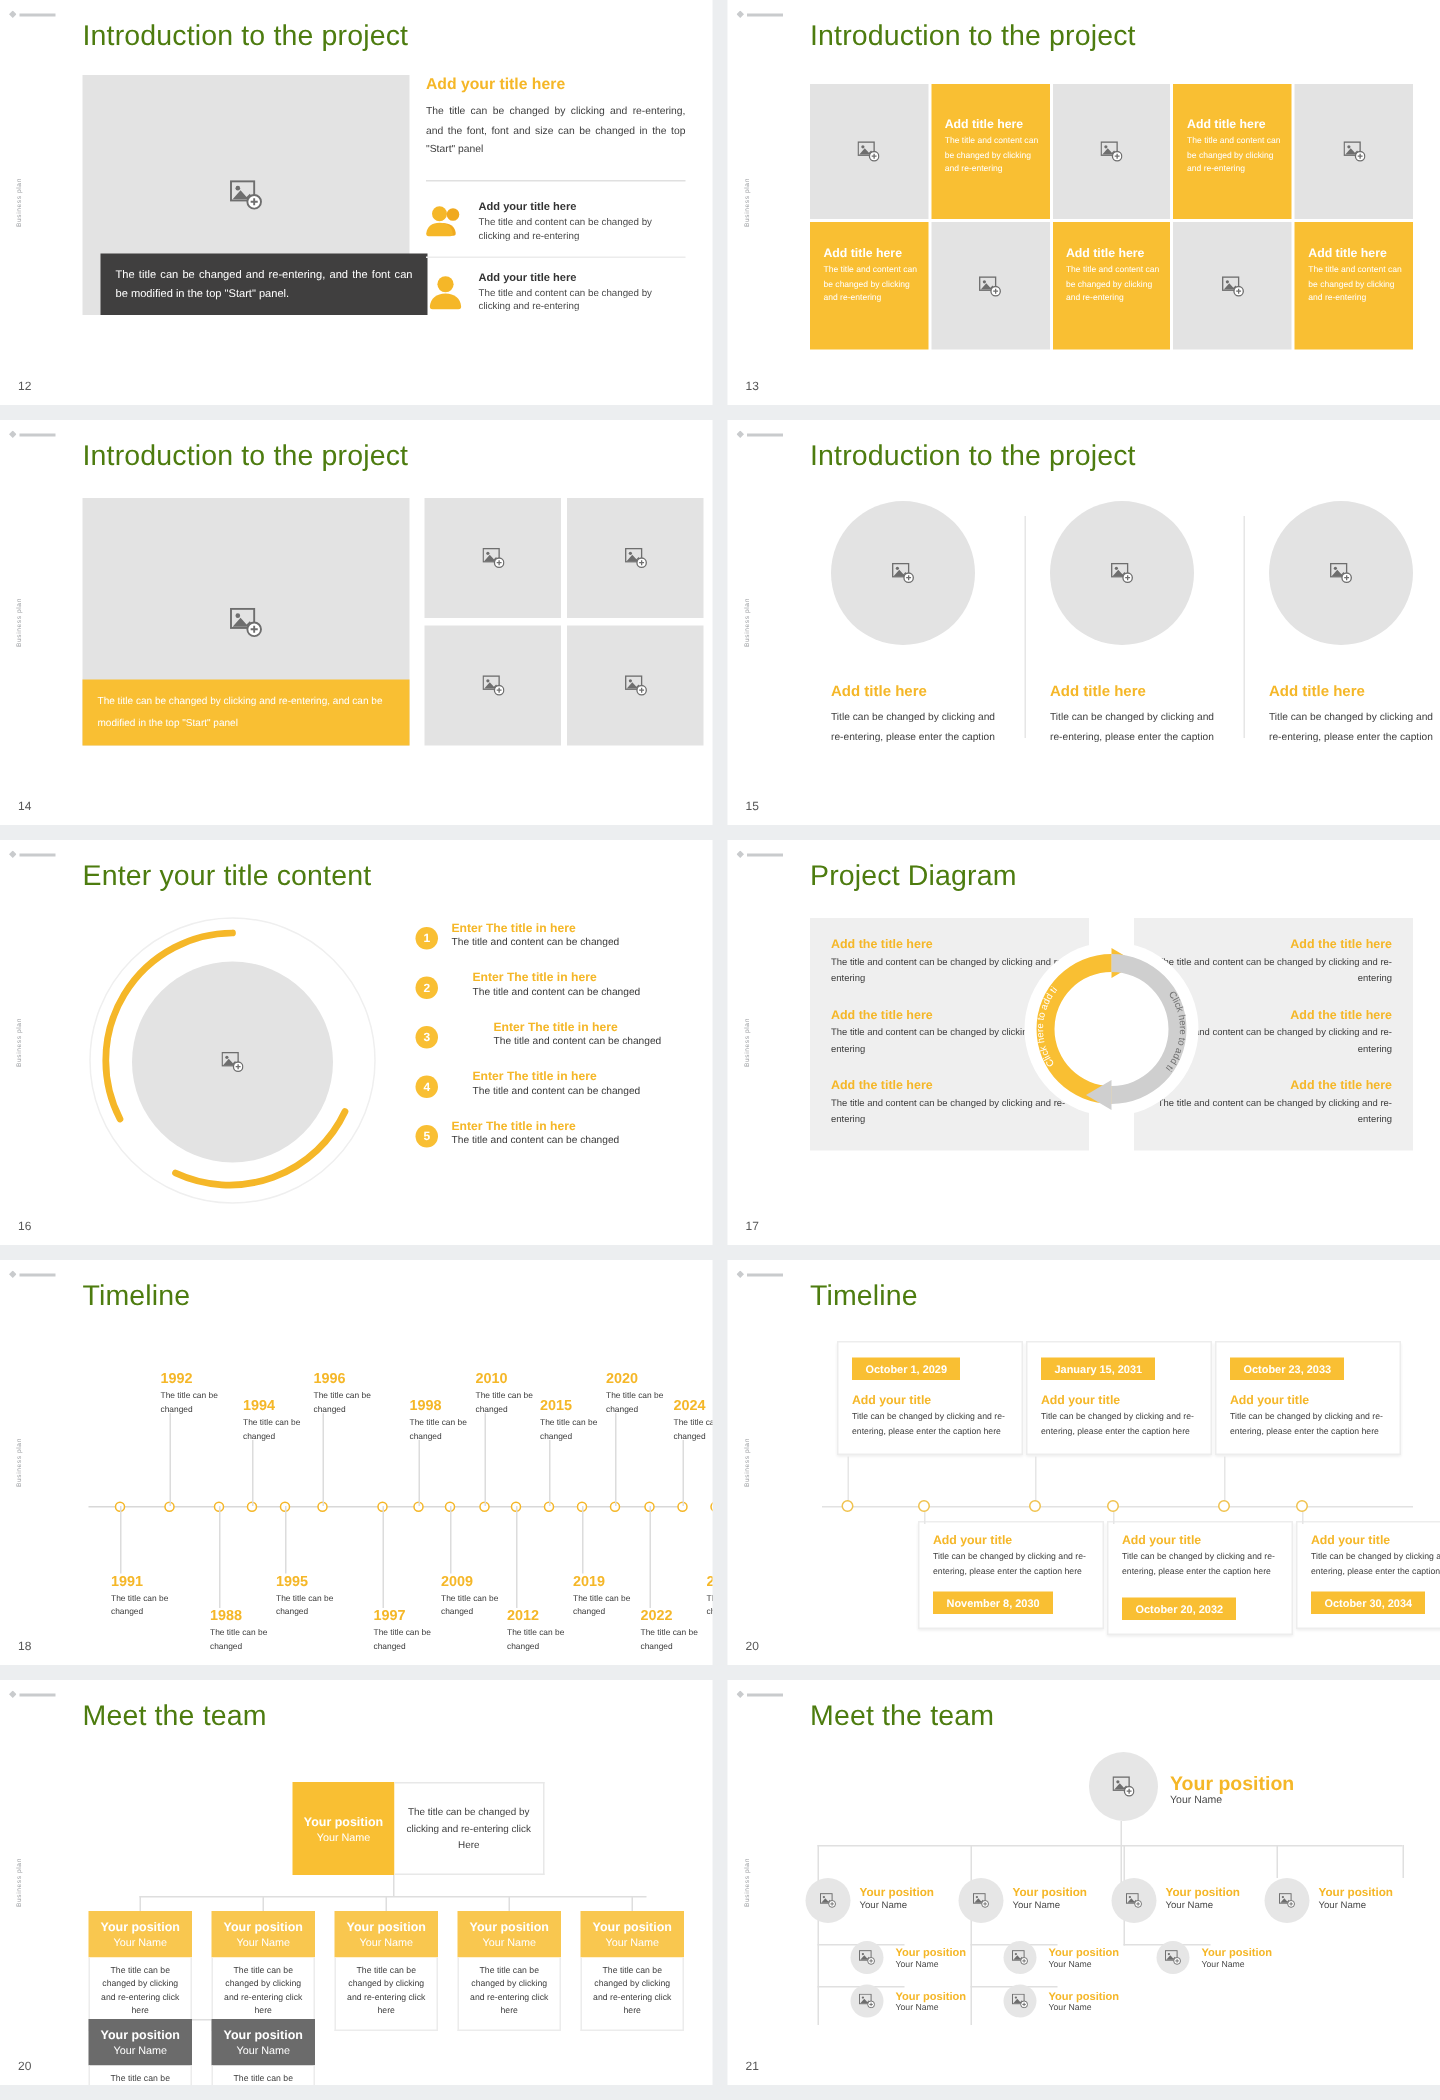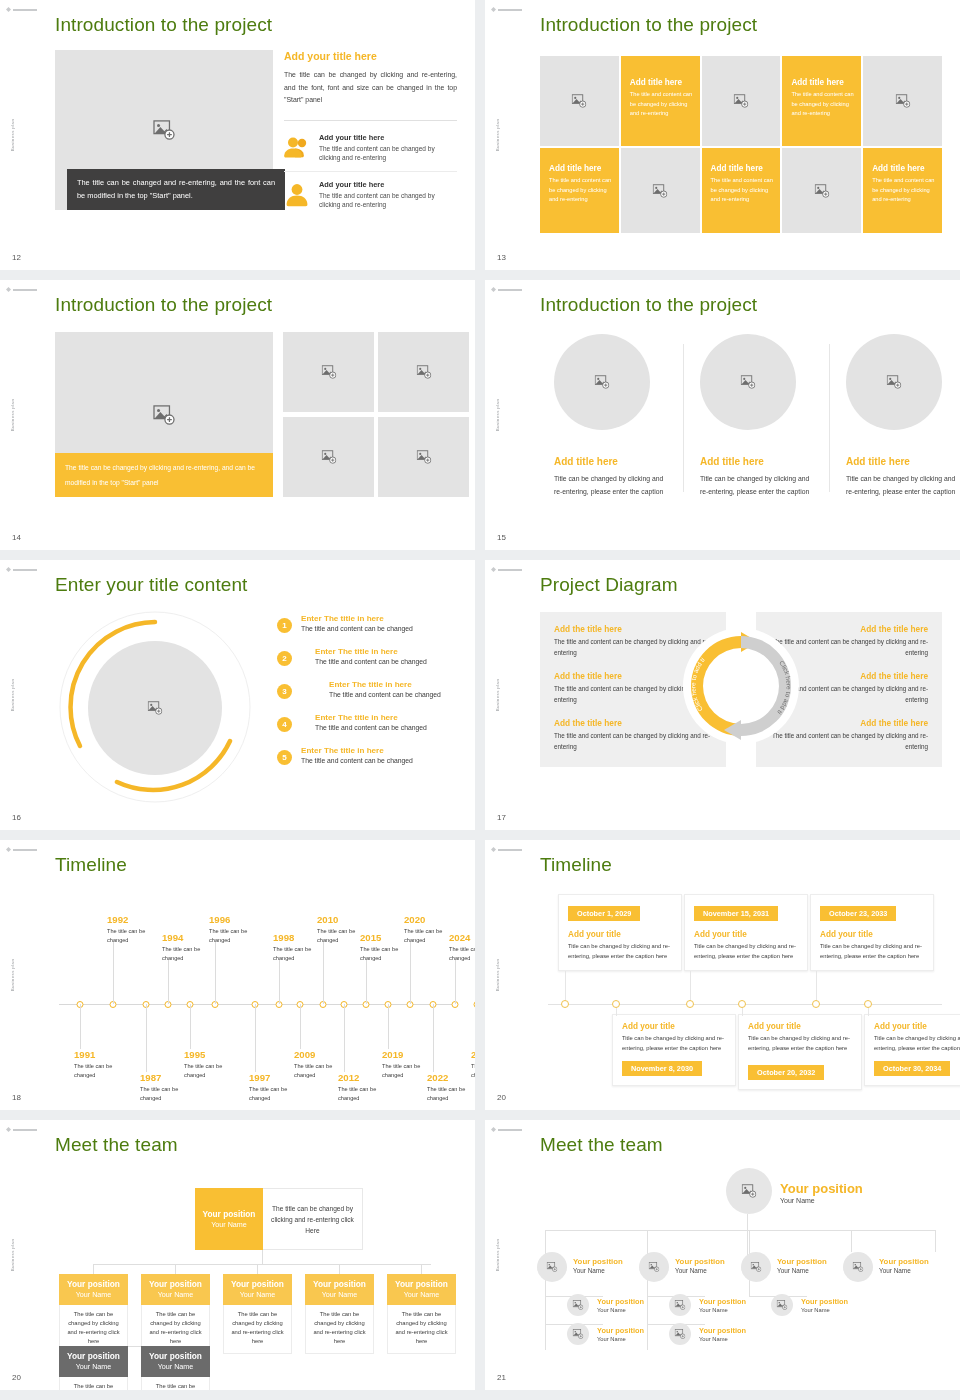--- a/index.html
+++ b/index.html
@@ -498,21 +498,21 @@
           <div class="tl-y">2024</div>
           <div class="tl-d">The title can be changed</div>
         </div>
         <div class="tl-stem" style="left:25px;top:118px;height:45px"></div>
         <div class="tl-lab" style="left:19px;top:163px">
           <div class="tl-y">1991</div>
           <div class="tl-d">The title can be changed</div>
         </div>
         <div class="tl-stem" style="left:91px;top:118px;height:68px"></div>
         <div class="tl-lab" style="left:85px;top:186px">
-          <div class="tl-y">1987</div>
+          <div class="tl-y">1988</div>
           <div class="tl-d">The title can be changed</div>
         </div>
         <div class="tl-stem" style="left:135px;top:118px;height:45px"></div>
         <div class="tl-lab" style="left:129px;top:163px">
           <div class="tl-y">1995</div>
           <div class="tl-d">The title can be changed</div>
         </div>
         <div class="tl-stem" style="left:200px;top:118px;height:68px"></div>
         <div class="tl-lab" style="left:194px;top:186px">
           <div class="tl-y">1997</div>
@@ -549,21 +549,21 @@
         <div class="lmark"></div>
         <div class="lbar"></div>
       </div>
       <div class="vtext">Business plan</div>
       <div class="pg">20</div>
       <h1 class="title">Timeline</h1>
       <div class="body">
         <div class="t19-axis"></div>
         <div class="t19-card" style="left:18px;top:8px"><div class="t19-chip">October 1, 2029</div><div class="t19-h">Add your title</div><div class="t19-p">Title can be changed by clicking and re-entering, please enter the caption here</div></div>
         <div class="t19-conn" style="left:25px;top:85px;height:33px"></div>
-        <div class="t19-card" style="left:144px;top:8px"><div class="t19-chip">November 15, 2031</div><div class="t19-h">Add your title</div><div class="t19-p">Title can be changed by clicking and re-entering, please enter the caption here</div></div>
+        <div class="t19-card" style="left:144px;top:8px"><div class="t19-chip">January 15, 2031</div><div class="t19-h">Add your title</div><div class="t19-p">Title can be changed by clicking and re-entering, please enter the caption here</div></div>
         <div class="t19-conn" style="left:150px;top:85px;height:33px"></div>
         <div class="t19-card" style="left:270px;top:8px"><div class="t19-chip">October 23, 2033</div><div class="t19-h">Add your title</div><div class="t19-p">Title can be changed by clicking and re-entering, please enter the caption here</div></div>
         <div class="t19-conn" style="left:276px;top:85px;height:33px"></div>
         <div class="t19-card" style="left:72px;top:128px"><div class="t19-h" style="margin-top:0">Add your title</div><div class="t19-p">Title can be changed by clicking and re-entering, please enter the caption here</div><div class="t19-chip" style="margin-top:8px">November 8, 2030</div></div>
         <div class="t19-conn" style="left:76px;top:118px;height:12px"></div>
         <div class="t19-card" style="left:198px;top:128px"><div class="t19-h" style="margin-top:0">Add your title</div><div class="t19-p">Title can be changed by clicking and re-entering, please enter the caption here</div><div class="t19-chip" style="margin-top:12px">October 20, 2032</div></div>
         <div class="t19-conn" style="left:202px;top:118px;height:12px"></div>
         <div class="t19-card" style="left:324px;top:128px"><div class="t19-h" style="margin-top:0">Add your title</div><div class="t19-p">Title can be changed by clicking and re-entering, please enter the caption here</div><div class="t19-chip" style="margin-top:8px">October 30, 2034</div></div>
         <div class="t19-conn" style="left:328px;top:118px;height:12px"></div>
         <div class="t19-node" style="left:25px"></div>

